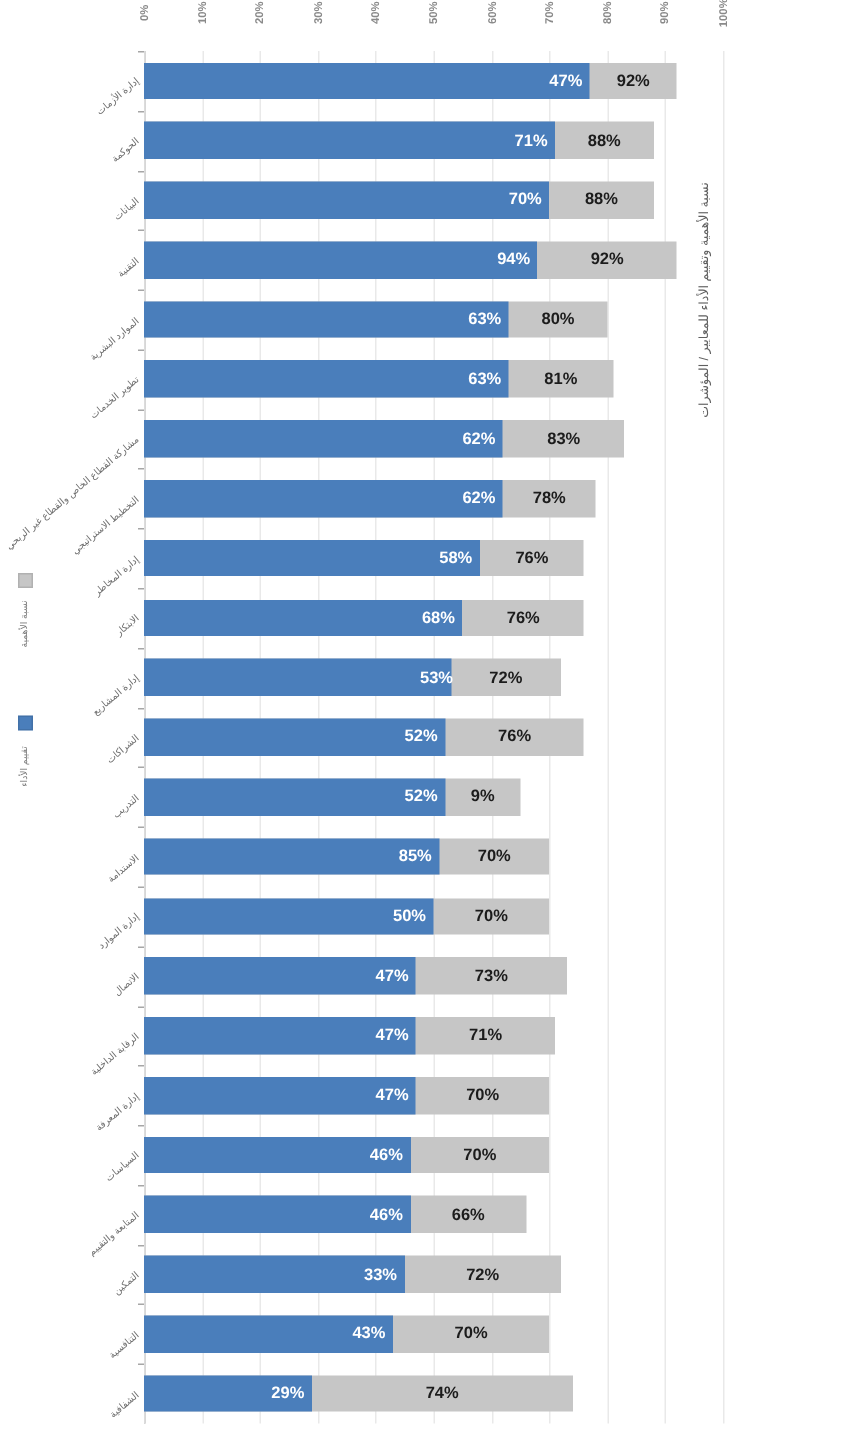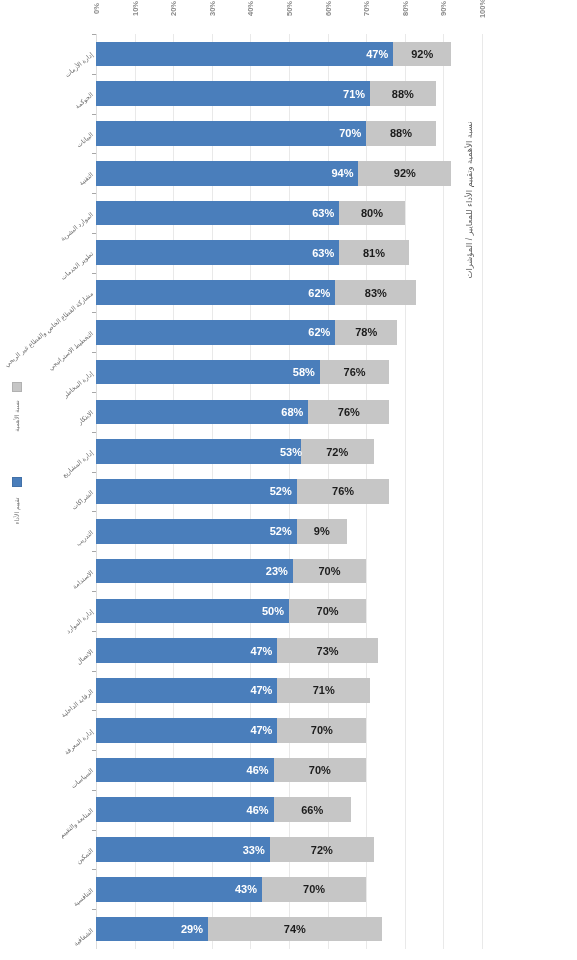--- a/index.html
+++ b/index.html
@@ -296,21 +296,21 @@
         <div class="bar-front" style="width: 200.72px; background: rgb(74, 126, 187);"></div>
         <div class="label-back" style="left: 225.81px; transform: translate(-50%, -50%);">9%</div>
         <div class="label-front" style="left: 195.72px; transform: translate(-100%, -50%);">52%</div>
       </div>
       <div class="cat-label" style="left: -96px; top: 493.783px;">التدريب</div>
       <div class="tickmark" style="top: 517.174px;"></div>
       <div class="row" style="top: 524.733px; height: 24.6652px;">
         <div class="bar-back" style="width: 270.2px; background: rgb(198, 198, 198);"></div>
         <div class="bar-front" style="width: 196.86px; background: rgb(74, 126, 187);"></div>
         <div class="label-back" style="left: 233.53px; transform: translate(-50%, -50%);">70%</div>
-        <div class="label-front" style="left: 191.86px; transform: translate(-100%, -50%);">23%</div>
+        <div class="label-front" style="left: 191.86px; transform: translate(-100%, -50%);">85%</div>
       </div>
       <div class="cat-label" style="left: -96px; top: 533.565px;">الاستدامة</div>
       <div class="tickmark" style="top: 556.957px;"></div>
       <div class="row" style="top: 564.515px; height: 24.6652px;">
         <div class="bar-back" style="width: 270.2px; background: rgb(198, 198, 198);"></div>
         <div class="bar-front" style="width: 193px; background: rgb(74, 126, 187);"></div>
         <div class="label-back" style="left: 231.6px; transform: translate(-50%, -50%);">70%</div>
         <div class="label-front" style="left: 188px; transform: translate(-100%, -50%);">50%</div>
       </div>
       <div class="cat-label" style="left: -96px; top: 573.348px;">إدارة الموارد</div>

